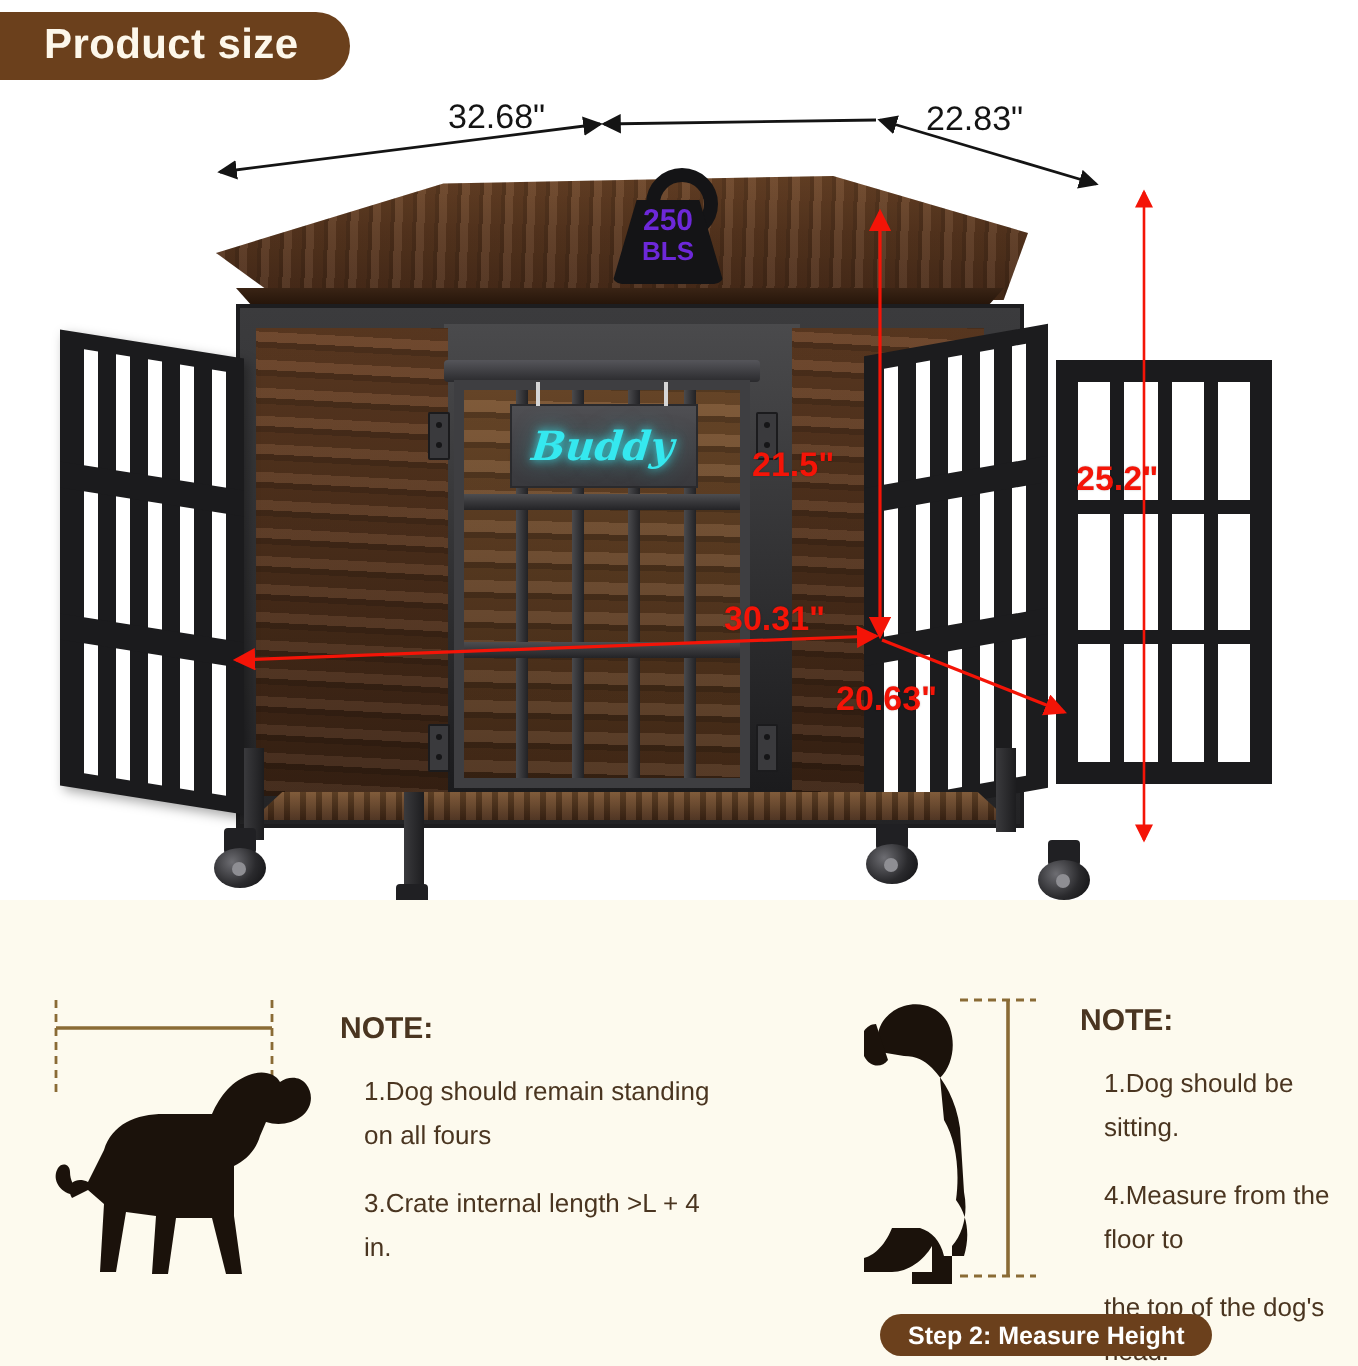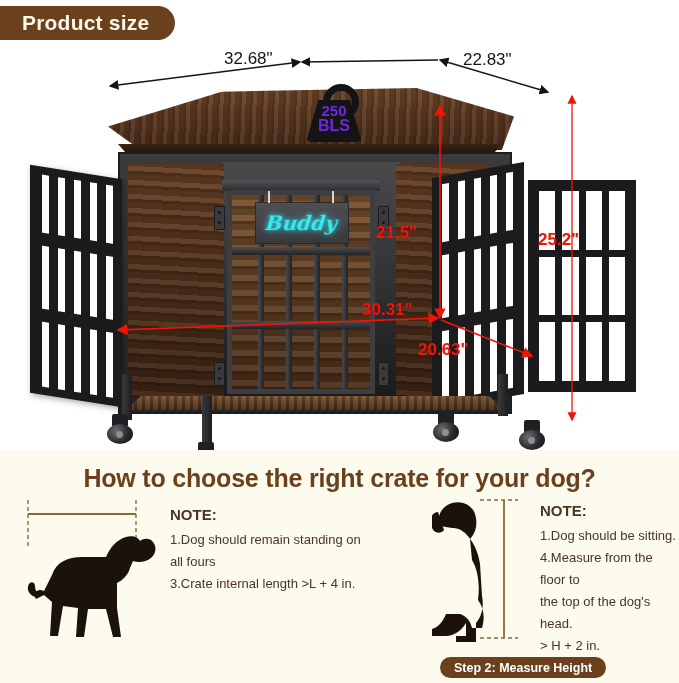--- a/index.html
+++ b/index.html
@@ -158,40 +158,40 @@
   .weight .bell{
     position:absolute;left:0;top:10px;width:56px;height:42px;background:#141416;
     clip-path:polygon(22% 0,78% 0,100% 100%,0 100%);
     border-radius:5px;
   }
   .weight .wtxt{
     position:absolute;left:0;top:13px;width:56px;text-align:center;
     color:#6d28d9;font-weight:bold;font-size:14px;line-height:15px;
   }
   .weight .wtxt b{display:block;font-size:15px;}
-  .weight .wtxt i{display:block;font-size:16px;font-style:normal;}
+  .weight .wtxt i{display:block;font-size:13px;font-style:normal;}
 
   
   .dimtxt-black{position:absolute;color:#141414;font-size:17px;font-weight:normal;white-space:nowrap;}
   .dimtxt-red{position:absolute;color:#f41407;font-size:17px;font-weight:bold;white-space:nowrap;
     text-shadow:0 0 1px rgba(0,0,0,.25);}
 
   svg.overlay{position:absolute;left:0;top:0;width:679px;height:683px;pointer-events:none;}
 
   
   .bottom{
     position:absolute;left:0;top:450px;width:679px;height:233px;
     background:#fdfaee;
   }
   .bottom h2{
     margin:0;padding-top:14px;text-align:center;
     color:#6b401c;font-size:25px;font-weight:bold;letter-spacing:-.2px;
   }
   .note-h{color:#4a3520;font-size:15px;font-weight:bold;margin:0 0 6px 0;}
-  .note-l{color:#4a3520;font-size:13px;line-height:22px;margin:0;}
+  .note-l{color:#4a3520;font-size:13px;line-height:22px;margin:12px;}
   .step-pill{
     position:absolute;height:21px;padding:0 14px;border-radius:11px;
     background:#6b401c;color:#fff;font-size:12.5px;font-weight:bold;
     display:flex;align-items:center;white-space:nowrap;
   }
   .dog{position:absolute;}
 </style>
 </head>
 <body>
 
@@ -351,21 +351,20 @@
 
   <div class="dimtxt-black" style="left:224px;top:49px">32.68"</div>
   <div class="dimtxt-black" style="left:463px;top:50px">22.83"</div>
   <div class="dimtxt-red" style="left:376px;top:223px">21.5"</div>
   <div class="dimtxt-red" style="left:362px;top:300px">30.31"</div>
   <div class="dimtxt-red" style="left:418px;top:340px">20.63"</div>
   <div class="dimtxt-red" style="left:538px;top:230px">25.2"</div>
 
   <div class="bottom">
 
-    <h2>How to choose the right crate for your dog?</h2>
 
     <svg class="dog" style="left:18px;top:46px;width:150px;height:155px" viewBox="0 0 150 155">
 
       <line x1="10" y1="4" x2="10" y2="50" stroke="#8a6b35" stroke-width="1.4" stroke-dasharray="4,3"></line>
       <line x1="118" y1="4" x2="118" y2="50" stroke="#8a6b35" stroke-width="1.4" stroke-dasharray="4,3"></line>
       <line x1="10" y1="18" x2="118" y2="18" stroke="#8a6b35" stroke-width="1.8"></line>
 
       <path fill="#1b120b" d="M18,103 C14,96 20,92 26,95 L34,79 C38,66 50,61 64,61
         L88,61 C92,52 98,44 108,41 C114,39 120,41 122,45 C126,42 132,42 135,46
         C139,51 138,58 133,62 C128,66 121,67 115,65 L112,72 C110,79 105,84 99,87

